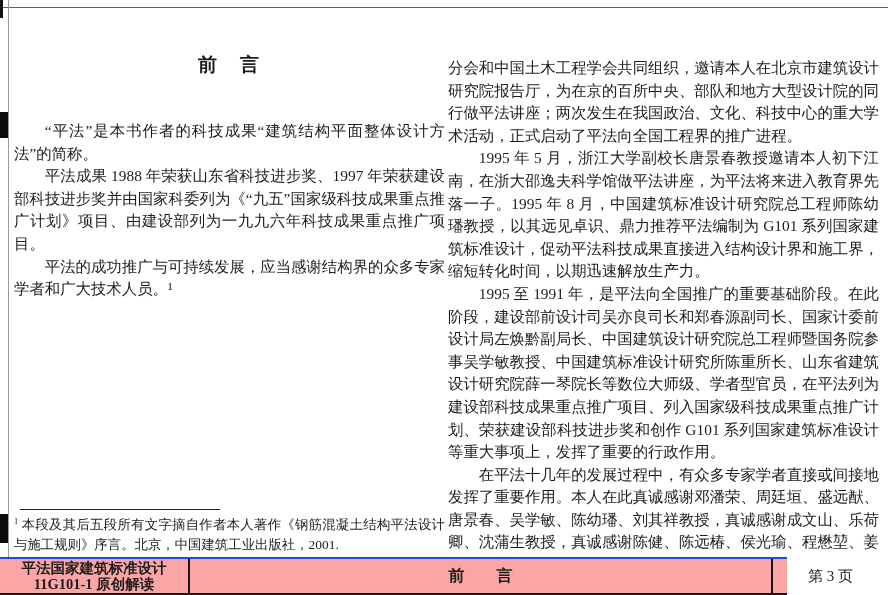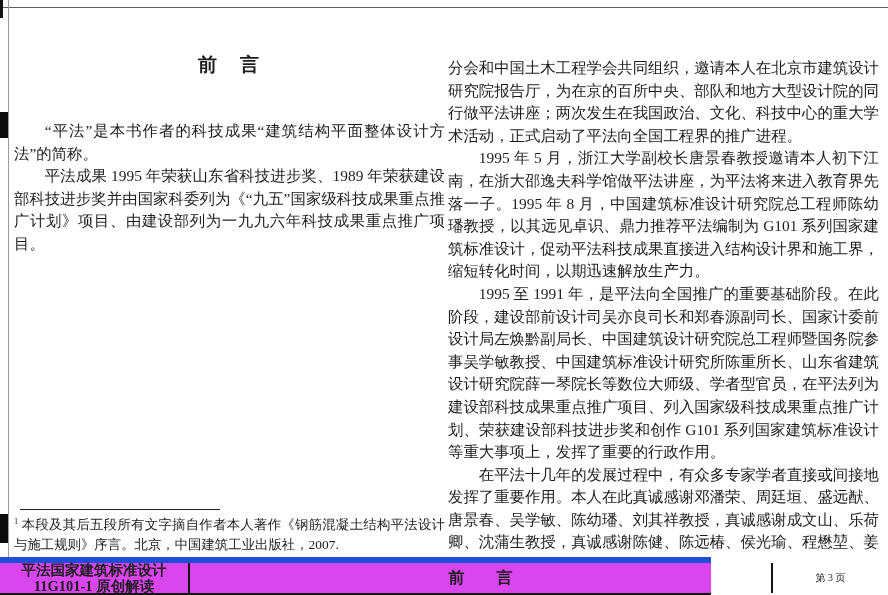--- a/index.html
+++ b/index.html
@@ -39,71 +39,72 @@
     position:absolute; left:20px; top:509px; width:200px; height:0;
     border-top:1.5px solid #222;
   }
   .footnote {
     position:absolute; left:14px; top:515px; width:431px;
     font-size:13.4px; line-height:19.5px; text-align:justify;
   }
 
   
   .footer {
-    position:absolute; left:0; top:557px; width:711px; height:38px;
-    box-sizing:border-box; border-top:6px solid #1d4ed8; border-bottom:2px solid #151515;
-    background:#d946ef;
+    position:absolute; left:0; top:557px; width:787px; height:38px;
+    box-sizing:border-box; border-top:2px solid #1d4ed8; border-bottom:2px solid #151515;
+    background:#fca5a5;
   }
   .footer-cell-left {
     position:absolute; left:0; top:0; width:190px; height:100%;
     box-sizing:border-box; border-right:2px solid #151515;
     display:flex; flex-direction:column; align-items:center; justify-content:center;
     font-weight:bold; font-size:14.5px; line-height:16.5px;
   }
   .footer-cell-center {
     position:absolute; left:190px; top:0; width:583px; height:100%;
     box-sizing:border-box; border-right:2px solid #151515;
     display:flex; align-items:center; justify-content:center;
     font-weight:bold; font-size:16px;
   }
   .footer-cell-right {
     position:absolute; left:773px; top:0; width:115px; height:100%;
     display:flex; align-items:center; justify-content:center;
-    font-size:10px;
+    font-size:15px;
   }
 </style>
 </head>
 <body>
 
 <div class="page">
 
   <div class="top-rule"></div>
   <div class="left-rule"></div>
   <div class="corner-tick"></div>
   <div class="blob-a"></div>
   <div class="blob-b"></div>
 
   <div class="doc-title">前　言</div>
 
   <div class="col col-left">
       <p class="para indent">“平法”是本书作者的科技成果“建筑结构平面整体设计方法”的简称。</p>
-      <p class="para indent">平法成果 1995 年荣获山东省科技进步奖、1989 年荣获建设部科技进步奖并由国家科委列为《“九五”国家级科技成果重点推广计划》项目、由建设部列为一九九六年科技成果重点推广项目。</p>
+      <p class="para indent">平法成果 1988 年荣获山东省科技进步奖、1997 年荣获建设部科技进步奖并由国家科委列为《“九五”国家级科技成果重点推广计划》项目、由建设部列为一九九六年科技成果重点推广项目。</p>
+      <p class="para indent">平法的成功推广与可持续发展，应当感谢结构界的众多专家学者和广大技术人员。¹</p>
     </div>
 
   <div class="col col-right">
       <p class="para">分会和中国土木工程学会共同组织，邀请本人在北京市建筑设计研究院报告厅，为在京的百所中央、部队和地方大型设计院的同行做平法讲座；两次发生在我国政治、文化、科技中心的重大学术活动，正式启动了平法向全国工程界的推广进程。</p>
       <p class="para indent">1995 年 5 月，浙江大学副校长唐景春教授邀请本人初下江南，在浙大邵逸夫科学馆做平法讲座，为平法将来进入教育界先落一子。1995 年 8 月，中国建筑标准设计研究院总工程师陈幼璠教授，以其远见卓识、鼎力推荐平法编制为 G101 系列国家建筑标准设计，促动平法科技成果直接进入结构设计界和施工界，缩短转化时间，以期迅速解放生产力。</p>
       <p class="para indent">1995 至 1991 年，是平法向全国推广的重要基础阶段。在此阶段，建设部前设计司吴亦良司长和郑春源副司长、国家计委前设计局左焕黔副局长、中国建筑设计研究院总工程师暨国务院参事吴学敏教授、中国建筑标准设计研究所陈重所长、山东省建筑设计研究院薛一琴院长等数位大师级、学者型官员，在平法列为建设部科技成果重点推广项目、列入国家级科技成果重点推广计划、荣获建设部科技进步奖和创作 G101 系列国家建筑标准设计等重大事项上，发挥了重要的行政作用。</p>
       <p class="para indent">在平法十几年的发展过程中，有众多专家学者直接或间接地发挥了重要作用。本人在此真诚感谢邓潘荣、周廷垣、盛远猷、唐景春、吴学敏、陈幼璠、刘其祥教授，真诚感谢成文山、乐荷卿、沈蒲生教授，真诚感谢陈健、陈远椿、侯光瑜、程懋堃、姜学诗、徐</p>
     </div>
 
   <div class="footnote-rule"></div>
   <div class="footnote">
     <sup>1</sup>
-    <span>本段及其后五段所有文字摘自作者本人著作《钢筋混凝土结构平法设计与施工规则》序言。北京，中国建筑工业出版社，2007.</span>
+    <span>本段及其后五段所有文字摘自作者本人著作《钢筋混凝土结构平法设计与施工规则》序言。北京，中国建筑工业出版社，2001.</span>
   </div>
 
   <div class="footer">
     <div class="footer-cell-left">
       <span>平法国家建筑标准设计</span>
       <span>11G101-1 原创解读</span>
     </div>
     <div class="footer-cell-center">
       <span>前　　言</span>
     </div>

